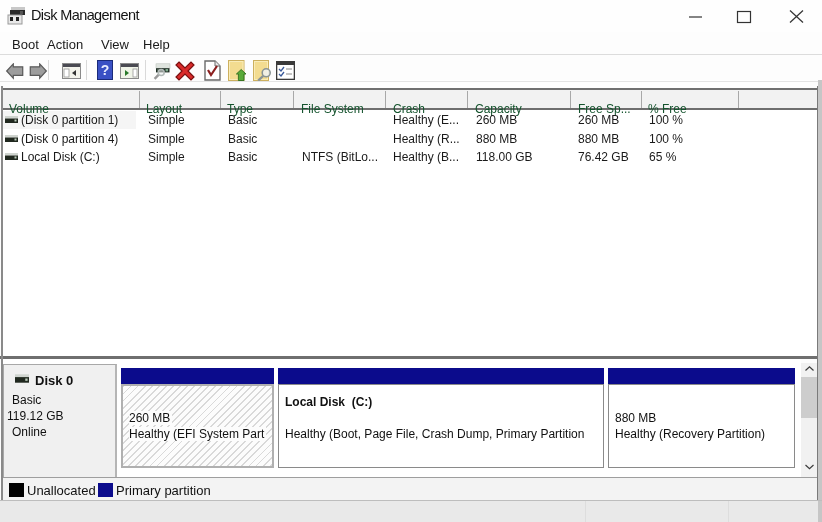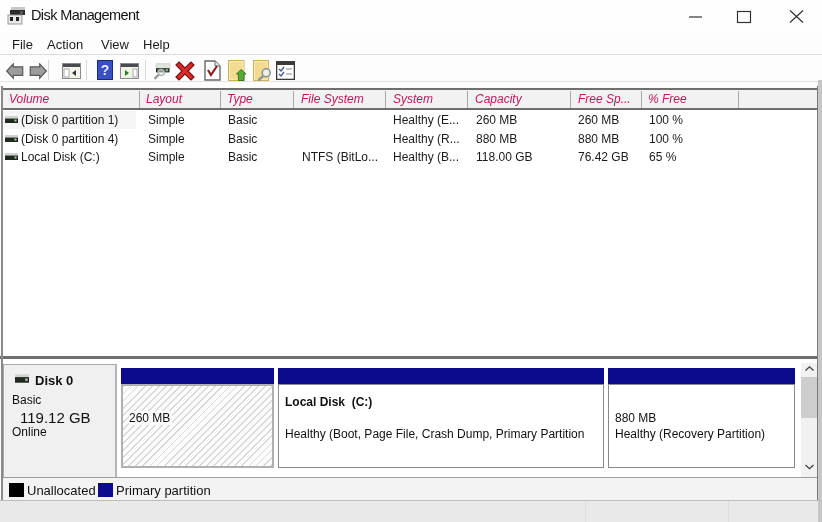--- a/index.html
+++ b/index.html
@@ -13,21 +13,21 @@
   #menubar { left:0; top:32px; width:822px; height:23px; border-bottom:1px solid #dcdcdc; }
   .menu { top:37px; font-size:13px; color:#1a1a1a; }
   #toolbar { left:0; top:56px; width:822px; height:26px; border-bottom:1px solid #e3e3e3; }
   .tsep { top:60px; width:1px; height:20px; background:#d9d9d9; }
   
   .wbtn { stroke:#333; fill:none; stroke-width:1.2; }
   
   #tablewrap { left:3px; top:88px; width:814px; height:268px; background:#fff; border-top:2px solid #6f6f6f; }
   #thead { position:absolute; left:0; top:0; width:814px; height:20px; background:#f2f2f2; border-bottom:2px solid #6f6f6f; }
   .hsep { position:absolute; top:1px; width:1px; height:17px; background:#a8a8a8; }
-  .hlabel { position:absolute; top:2px; font-size:12px; color:#be185d; white-space:nowrap;font-style:italic; }
+  .hlabel { position:absolute; top:12px; font-size:12px; color:#14532d; white-space:nowrap; }
   .cell { position:absolute; font-size:12px; color:#1a1a1a; white-space:nowrap; }
   .diskicon { position:absolute; width:13px; height:7px; }
   
   #split { left:0px; top:356px; width:817px; height:3px; background:#6f6f6f; }
   #bottompane { left:3px; top:359px; width:798px; height:119px; background:#fff; }
   #disk0box { left:0px; top:5px; width:114px; height:136px; background:#f0f0f0; border:1px solid #a8a8a8; border-right:2px solid #b5b5b5; position:absolute; }
   .p-text { position:absolute; font-size:12px; color:#111; white-space:nowrap; }
   
   #vsb { left:801px; top:363px; width:17px; height:115px; background:#f1f1f1; }
   #vsb-thumb { left:801px; top:377px; width:17px; height:41px; background:#cdcdcd; }
@@ -57,21 +57,21 @@
 </svg>
 <div id="title-text" class="abs">Disk Management</div>
 <svg class="abs" style="left:688px; top:10px;" width="120" height="14" viewBox="0 0 120 14">
   <line x1="1" y1="7" x2="14" y2="7" class="wbtn"></line>
   <rect x="49.5" y="1.5" width="13" height="11" class="wbtn"></rect>
   <line x1="102" y1="0.5" x2="115" y2="12.5" class="wbtn"></line>
   <line x1="115" y1="0.5" x2="102" y2="12.5" class="wbtn"></line>
 </svg>
 
 <div id="menubar" class="abs"></div>
-<div class="abs menu" style="left:12px;">File</div>
+<div class="abs menu" style="left:12px;">Boot</div>
 <div class="abs menu" style="left:47px;">Action</div>
 <div class="abs menu" style="left:101px;">View</div>
 <div class="abs menu" style="left:143px;">Help</div>
 
 <div id="toolbar" class="abs"></div>
 <div class="abs tsep" style="left:48px;"></div>
 <div class="abs tsep" style="left:86px;"></div>
 <div class="abs tsep" style="left:145px;"></div>
 
 <svg class="abs" style="left:5px; top:63px;" width="43" height="17" viewBox="0 0 44 18">
@@ -139,21 +139,21 @@
   <line x1="10" y1="13" x2="16" y2="13" stroke="#888" stroke-width="1"></line>
 </svg>
 
 <div id="tablewrap" class="abs">
   <div style="position:absolute; left:0; top:21px; width:133px; height:18px; background:#f5f5f5;"></div>
   <div id="thead">
     <div class="hlabel" style="left:6px;">Volume</div>
     <div class="hlabel" style="left:143px;">Layout</div>
     <div class="hlabel" style="left:224px;">Type</div>
     <div class="hlabel" style="left:298px;">File System</div>
-    <div class="hlabel" style="left:390px;">System</div>
+    <div class="hlabel" style="left:390px;">Crash</div>
     <div class="hlabel" style="left:472px;">Capacity</div>
     <div class="hlabel" style="left:575px;">Free Sp...</div>
     <div class="hlabel" style="left:645px;">% Free</div>
     <div class="hsep" style="left:136px;"></div>
     <div class="hsep" style="left:217px;"></div>
     <div class="hsep" style="left:290px;"></div>
     <div class="hsep" style="left:382px;"></div>
     <div class="hsep" style="left:464px;"></div>
     <div class="hsep" style="left:567px;"></div>
     <div class="hsep" style="left:638px;"></div>
@@ -205,30 +205,31 @@
 <div id="split" class="abs"></div>
 <div id="bottompane" class="abs">
   <div id="disk0box">
     <svg style="position:absolute; left:11px; top:9px;" width="14" height="9" viewBox="0 0 15 9">
         <rect x="0" y="0" width="15" height="3" fill="#cfd4cf"></rect>
         <rect x="0" y="3" width="15" height="6" fill="#20281f"></rect>
         <rect x="11" y="4.5" width="2.5" height="2.5" fill="#b8c8b8"></rect>
       </svg>
     <div style="position:absolute; left:31px; top:8px; font-size:13px; font-weight:bold; color:#111;">Disk 0</div>
     <div style="position:absolute; left:8px; top:28px; font-size:12px; color:#111;">Basic</div>
-    <div style="position:absolute; left:16px; top:44px; font-size:15px; color:#111;">119.12 GB</div>
+    <div style="position:absolute; left:3px; top:44px; font-size:12px; color:#111;">119.12 GB</div>
     <div style="position:absolute; left:8px; top:60px; font-size:12px; color:#111;">Online</div>
   </div>
 </div>
 
 <div class="abs" style="left:121px; top:368px; width:153px; height:100px;">
   <div style="position:absolute; left:0; top:0; width:100%; height:16px; background:#0b0b8c;"></div>
   <div style="position:absolute; left:0; top:16px; width:100%; height:84px; background:#fcfcfc; border:2px solid #b0b0b0;
       background-image:repeating-linear-gradient(135deg, #d9d9d9 0px, #d9d9d9 1.3px, #fcfcfc 1.3px, #fcfcfc 5px);"></div>
   <div class="p-text" style="left:8px; top:43px; background:#fcfcfc; padding:0 2px 0 0;">260 MB</div>
+  <div class="p-text" style="left:8px; top:58.5px; background:#fcfcfc; padding:0 2px 0 0;">Healthy (EFI System Part</div>
 </div>
 <div class="abs" style="left:278px; top:368px; width:326px; height:100px;">
   <div style="position:absolute; left:0; top:0; width:100%; height:16px; background:#0b0b8c;"></div>
   <div style="position:absolute; left:0; top:16px; width:100%; height:84px; background:#fff; border:1px solid #8a8a8a;"></div>
   <div class="p-text" style="left:7px; top:27px; font-weight:bold;">Local Disk&nbsp; (C:)</div>
   <div class="p-text" style="left:7px; top:58.5px;">Healthy (Boot, Page File, Crash Dump, Primary Partition</div>
 </div>
 <div class="abs" style="left:608px; top:368px; width:187px; height:100px;">
   <div style="position:absolute; left:0; top:0; width:100%; height:16px; background:#0b0b8c;"></div>
   <div style="position:absolute; left:0; top:16px; width:100%; height:84px; background:#fff; border:1px solid #8a8a8a;"></div>

